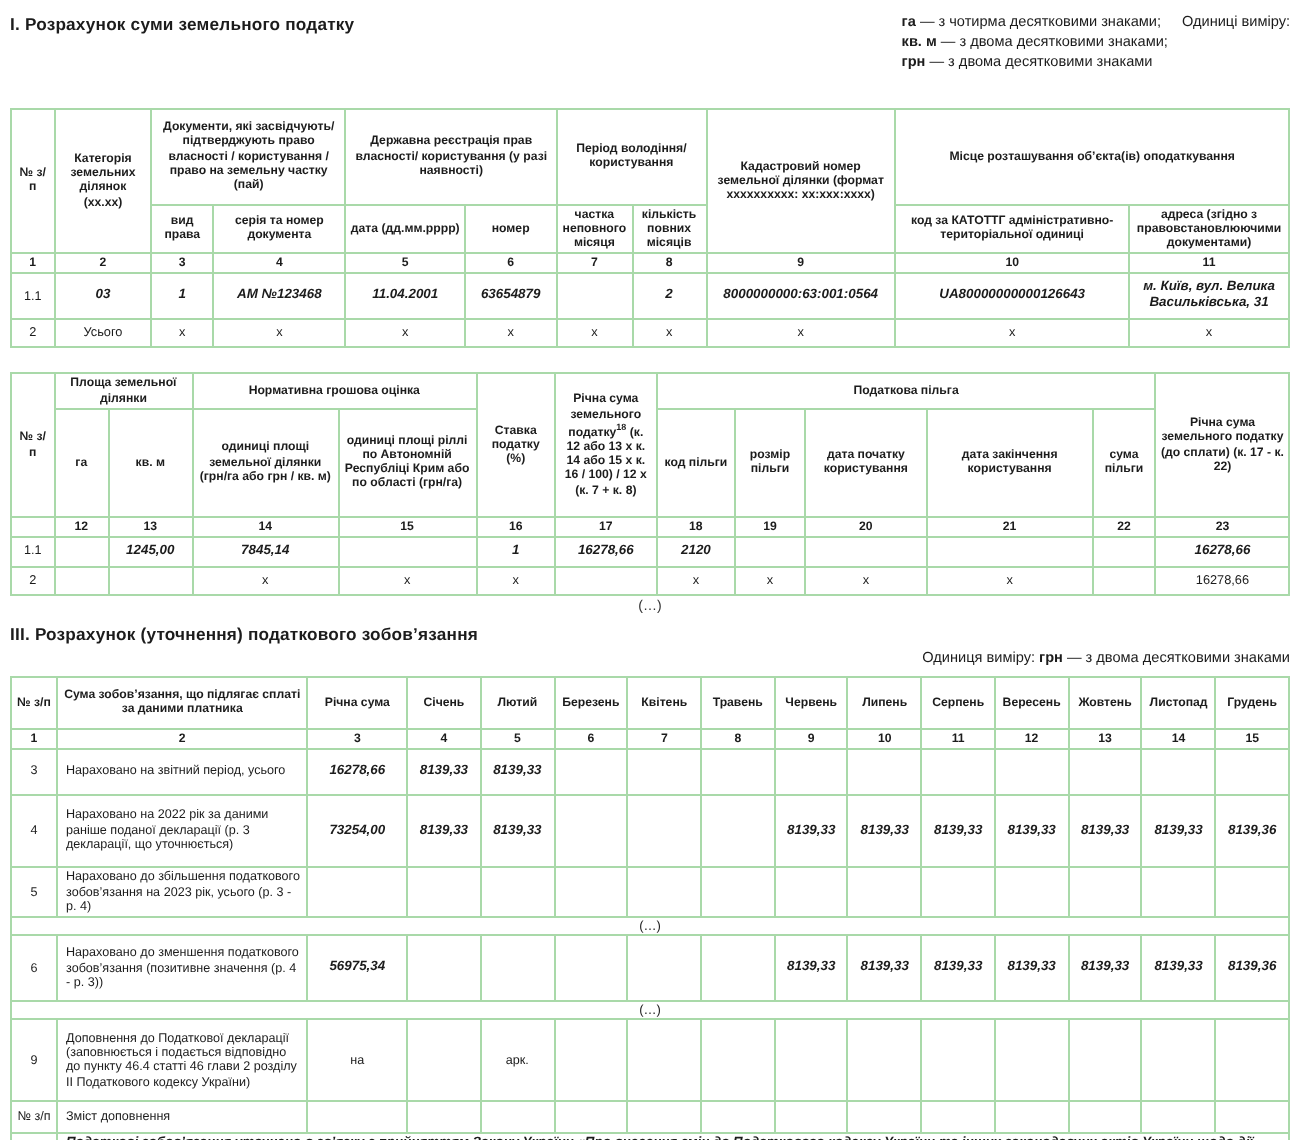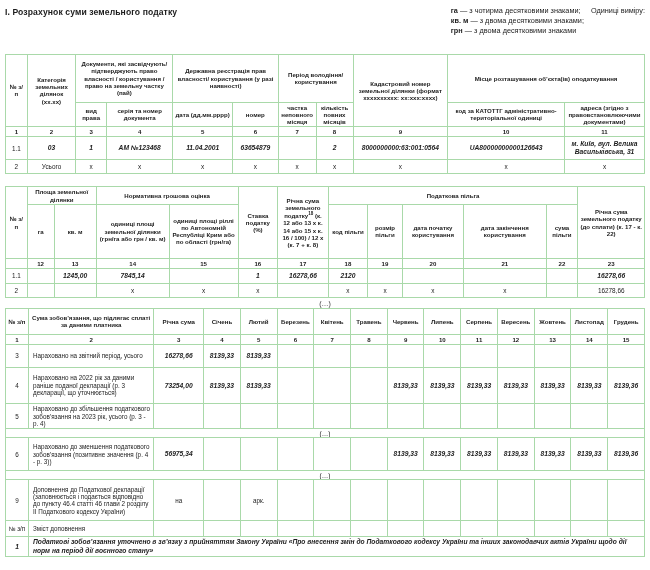--- a/index.html
+++ b/index.html
@@ -226,20 +226,24 @@
           <td>х</td>
           <td>х</td>
           <td></td>
           <td>16278,66</td>
         </tr>
     </tbody>
   </table>
 
   <div class="ellipsis-line">(…)</div>
 
+  <div class="sec3bar">
+    <div class="sec-title">ІІІ. Розрахунок (уточнення) податкового зобов’язання</div>
+    <div class="unit-single"><span>Одиниця виміру: </span><b>грн</b><span> — з двома десятковими знаками</span></div>
+  </div>
 
   <table class="grid">
     <colgroup>
       <col style="width:3.6%">
         <col style="width:19.6%">
         <col style="width:7.8%">
       <col style="width:5.75%">
         <col style="width:5.75%">
         <col style="width:5.75%">
       <col style="width:5.75%">

